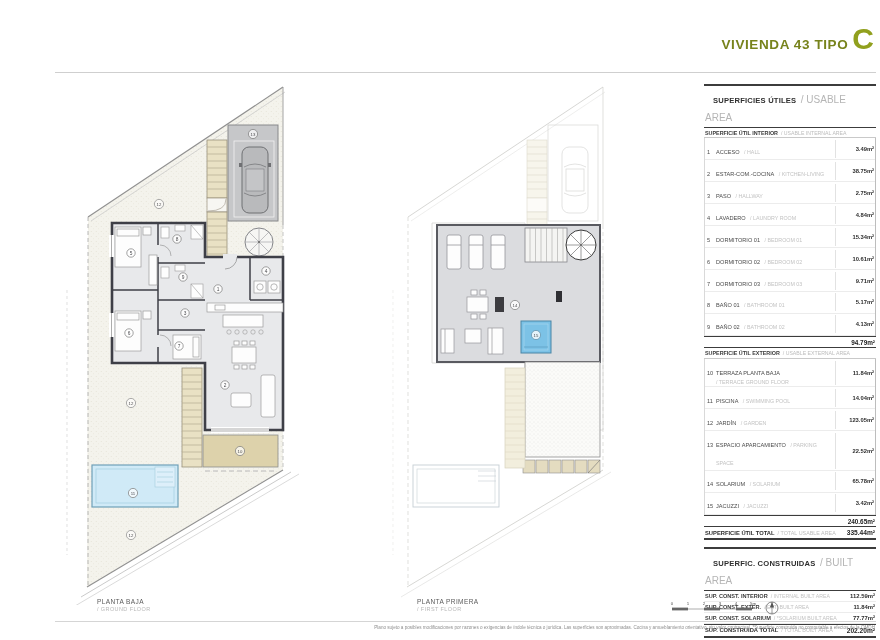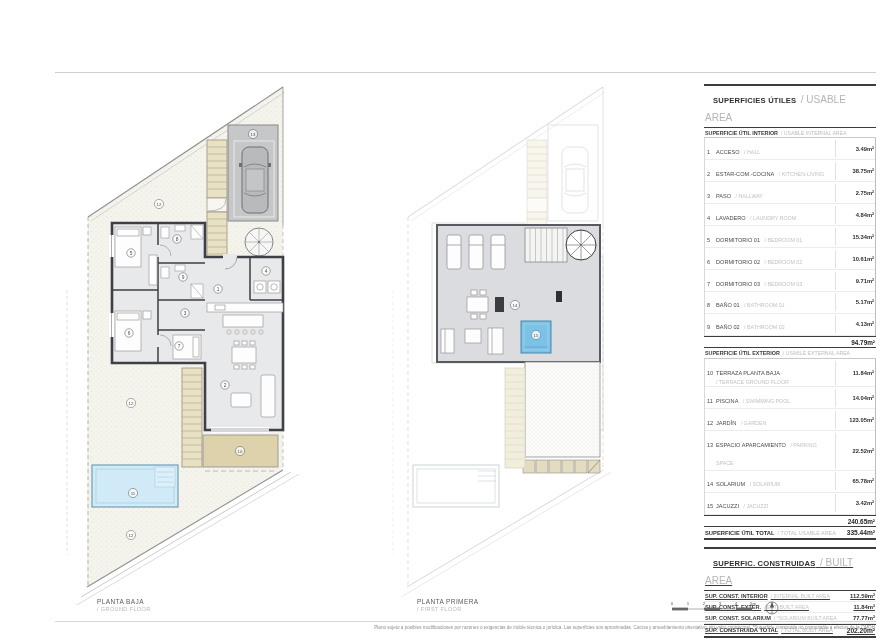--- a/index.html
+++ b/index.html
@@ -36,38 +36,42 @@
   .tname .en{font-size:5.3px;color:#c2c2c2;}
   .tname.two .en{display:block;}
   .tval{flex:none;width:36px;text-align:right;font-size:5.8px;font-weight:bold;color:#2d2d2d;
         border-left:1px solid #e2e2e2;align-self:stretch;display:flex;align-items:center;justify-content:flex-end;padding-left:2px;}
   .sumrow{display:flex;justify-content:flex-end;border-top:1px solid #3c3c3c;padding:1.8px 1px;}
   .sumrow .tvaltot{font-size:6.4px;font-weight:bold;color:#222;}
   .totalrow{display:flex;align-items:center;border-top:1px solid #3c3c3c;border-bottom:2px solid #3c3c3c;padding:2px 1px;}
   .totalrow .es{font-size:5.8px;font-weight:bold;color:#2d2d2d;}
   .totalrow .en{font-size:5.4px;color:#bcbcbc;margin-left:3px;}
   .totalrow .tvaltot{margin-left:auto;font-size:6.6px;font-weight:bold;color:#1f1f1f;}
-  .builtwrap{margin-top:7px;text-decoration:underline;}
+  .builtwrap{margin-top:7px;}
   .brow{display:flex;align-items:baseline;border-bottom:1px solid #ececec;padding:2px 1px;}
   .brow .es{font-size:5.6px;font-weight:bold;color:#3d3d3d;}
   .brow .en{font-size:5.2px;color:#c2c2c2;margin-left:3px;}
   .brow .tvalb{margin-left:auto;font-size:5.9px;font-weight:bold;color:#2d2d2d;}
   .footnotes{margin-top:7px;}
   .fnblock{margin-bottom:5px;line-height:1.35;}
   .fn1{font-size:4.3px;color:#9a9a9a;display:block;}
   .fn2{font-size:4.1px;color:#c7c7c7;display:block;}
   
   .disclaimer{position:absolute;top:625px;right:5px;font-size:4.6px;color:#8f8f8f;white-space:nowrap;}
   .scalebar-svg{position:absolute;left:666px;top:598px;}
 </style>
 </head>
 <body>
 
 <div class="page">
 
+  <div class="titlebar">
+    <span class="title-main">VIVIENDA 43 TIPO</span>
+    <span class="title-letter">C</span>
+  </div>
   <div class="rule-top"></div>
 
   <svg id="plan-ground" class="plan-svg" width="310" height="520" viewBox="0 0 310 520">
     <defs>
       <pattern id="gdots" width="5" height="5" patternUnits="userSpaceOnUse">
         <rect width="5" height="5" fill="#f4f3ec"></rect>
         <circle cx="1.2" cy="1.4" r="0.45" fill="#d8d4c0"></circle>
         <circle cx="3.6" cy="3.8" r="0.4" fill="#e0dcc9"></circle>
       </pattern>
     </defs>

